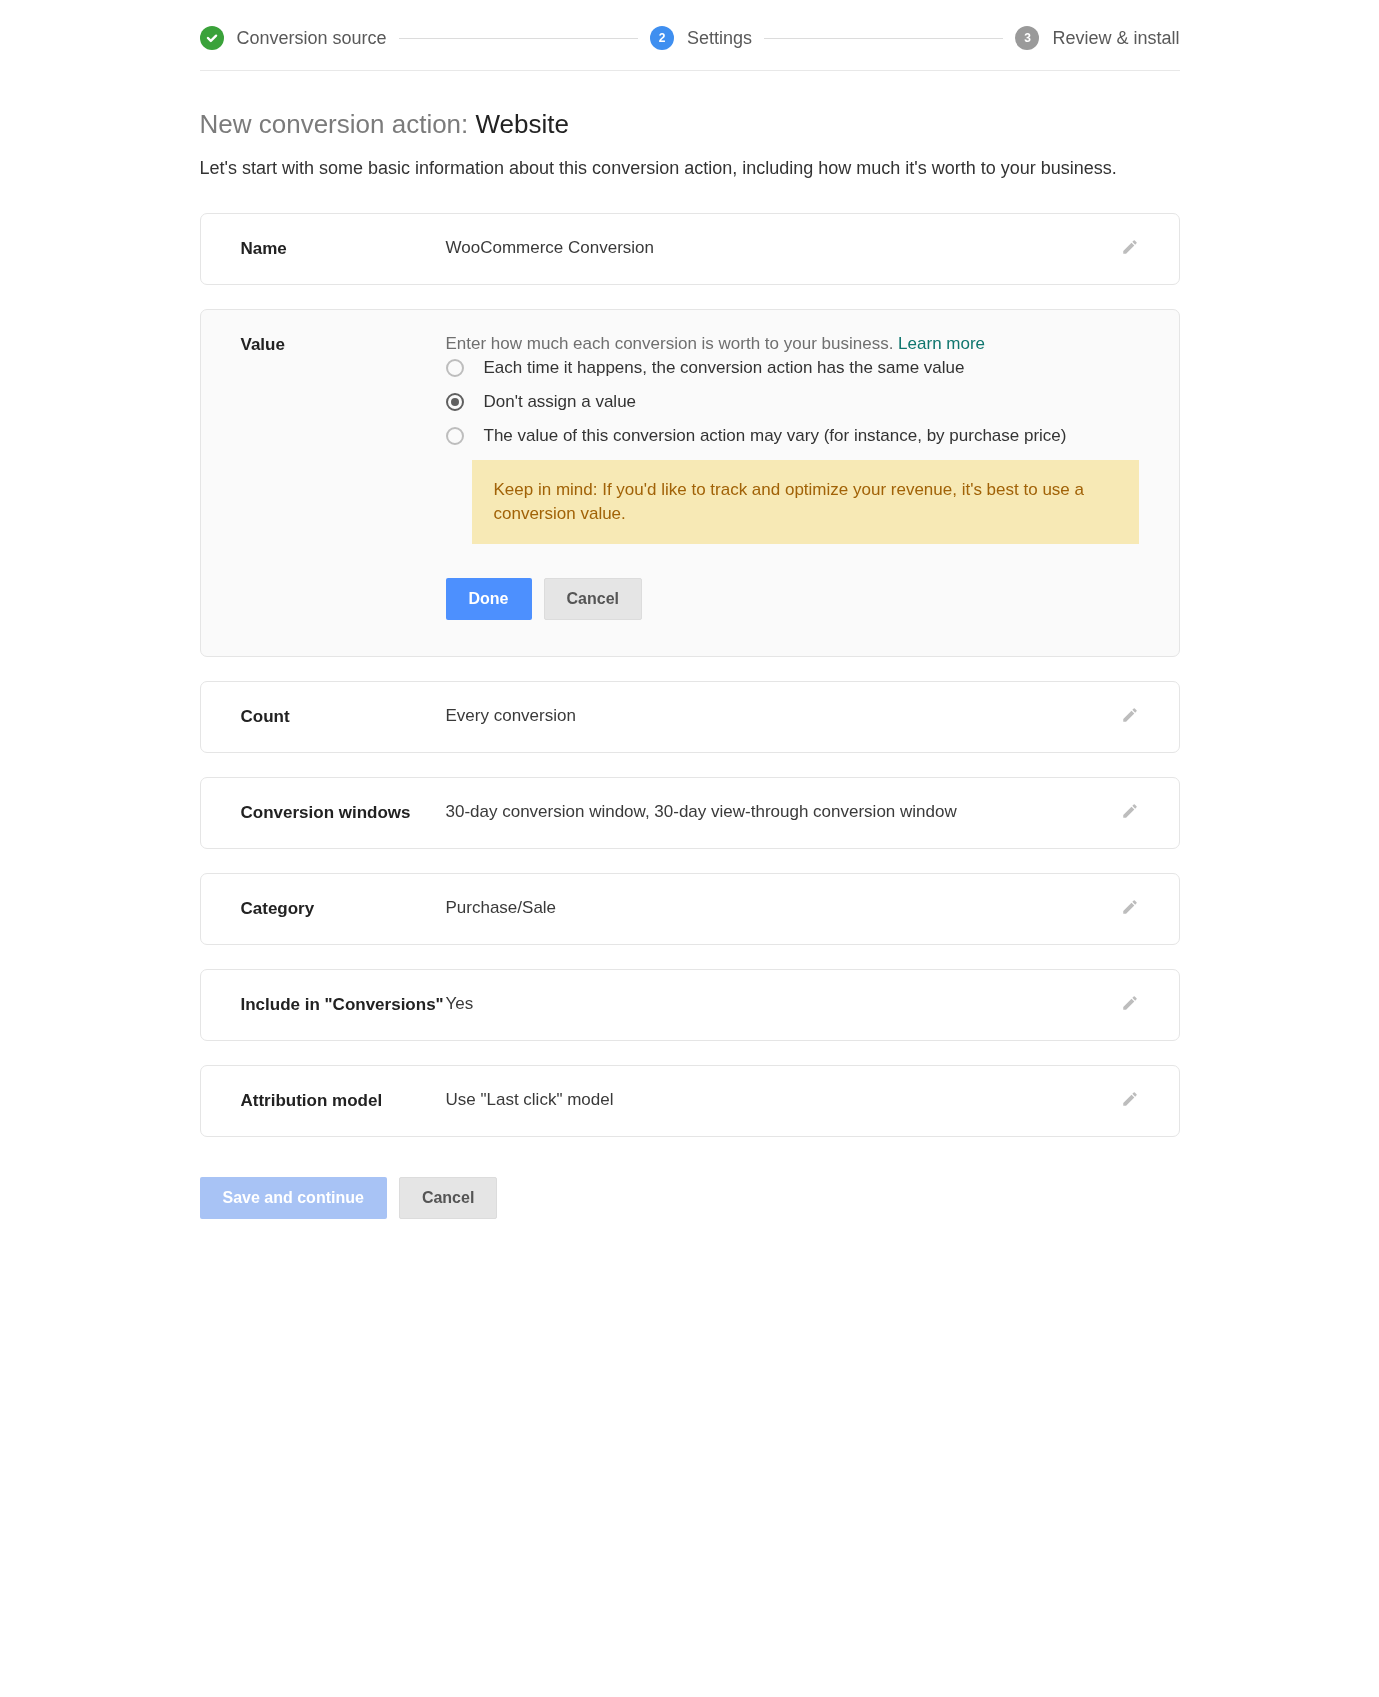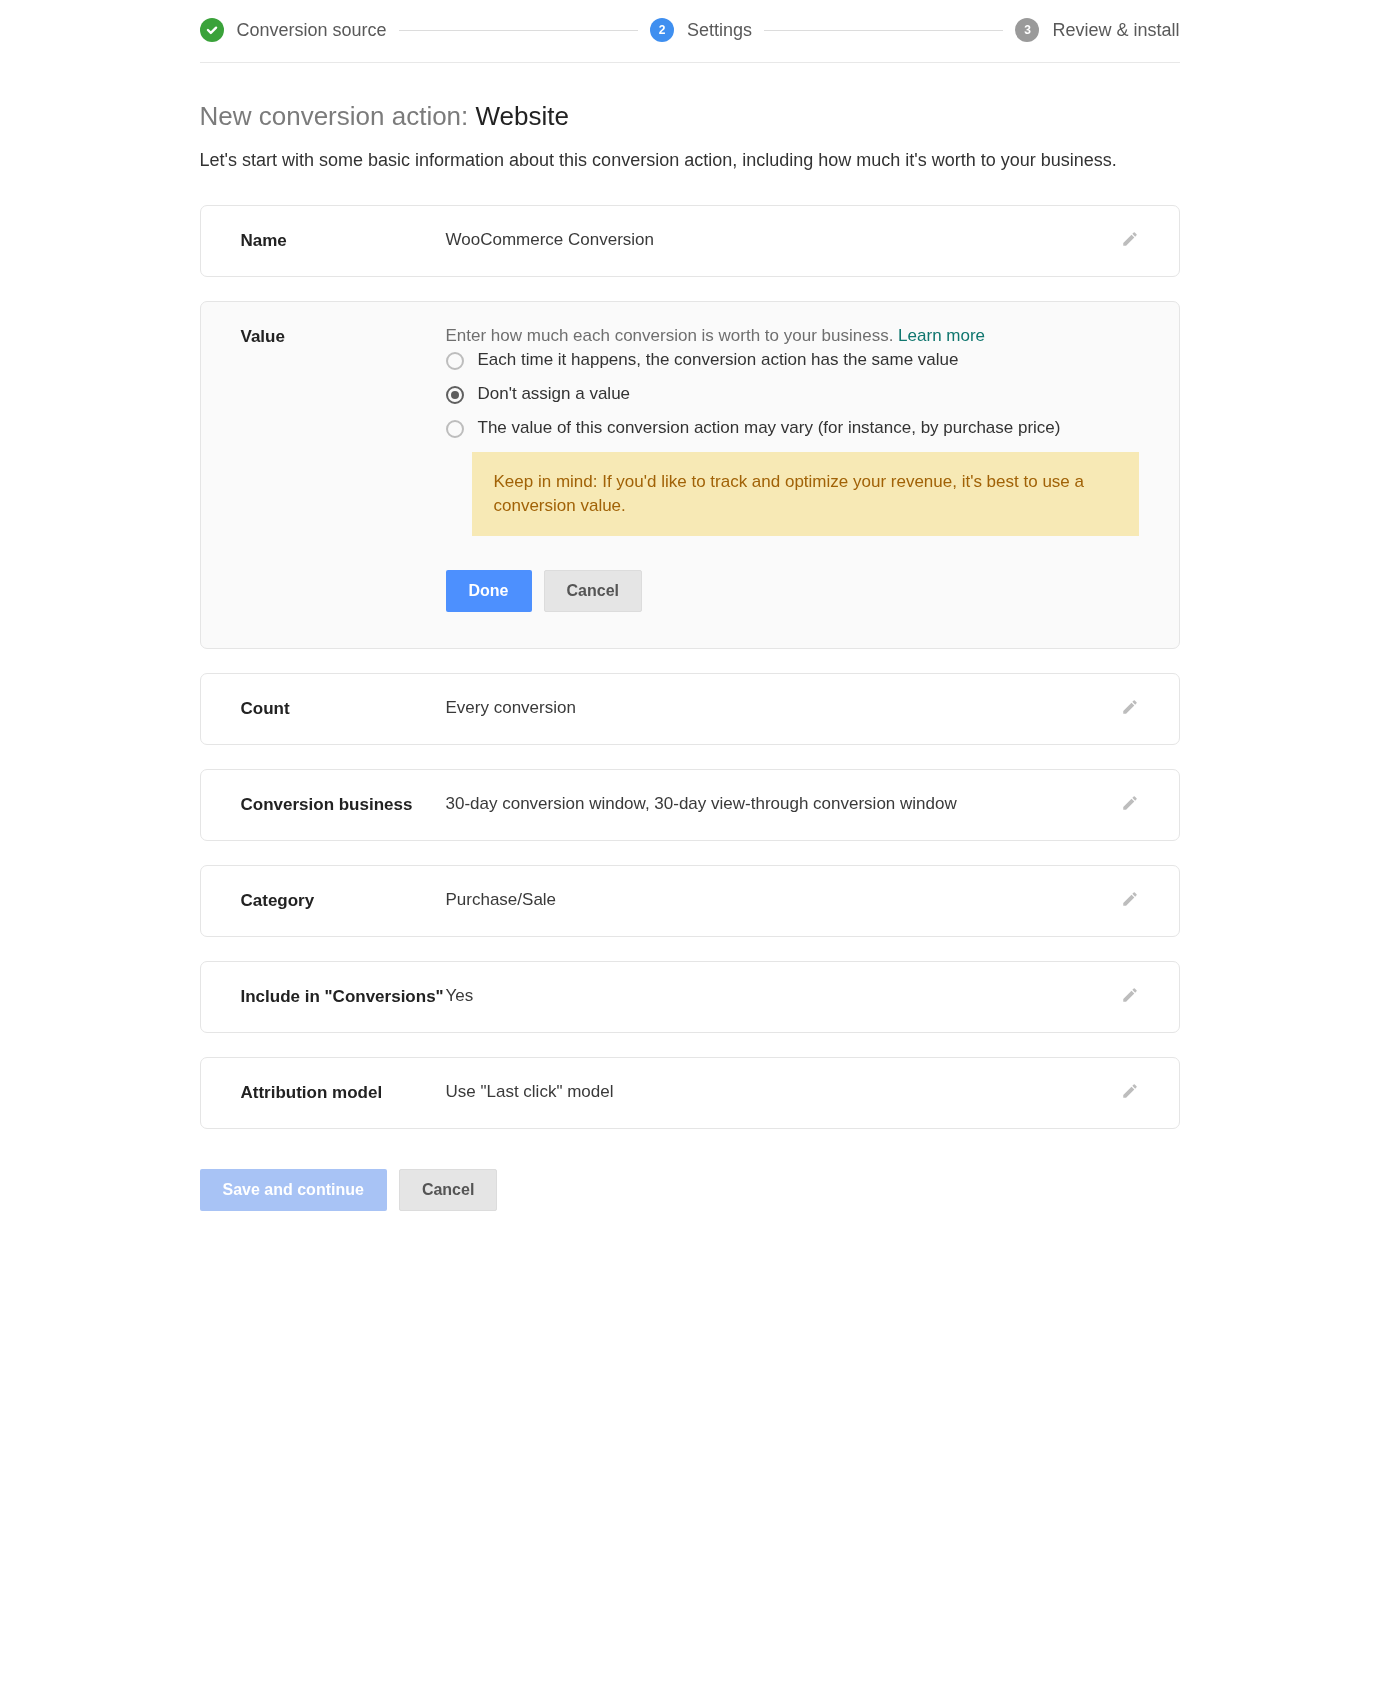--- a/index.html
+++ b/index.html
@@ -1,17 +1,17 @@
 <!DOCTYPE html>
 <html><head>
 <meta charset="utf-8">
 <style>
 * { box-sizing: border-box; margin: 0; padding: 0; }
 body { font-family: Arial, "Helvetica Neue", Helvetica, sans-serif; background: #fff; color: #212121; }
-.container { width: 980px; margin: 0 auto; }
+.container { width: 980px; margin: 8px auto; }
 
 
 .stepper { display: flex; align-items: center; padding: 18px 0 20px; border-bottom: 1px solid #e8e8e8; }
 .step { display: flex; align-items: center; gap: 13px; }
 .step-connector { flex: 1; height: 1px; background: #dcdcdc; margin: 0 12px; }
 .step-circle { width: 24px; height: 24px; border-radius: 50%; display: flex; align-items: center; justify-content: center; font-size: 12px; color: #fff; font-weight: 600; }
 .step-circle.complete { background: #3aa23a; }
 .step-circle.active { background: #3f8ff0; }
 .step-circle.pending { background: #9a9a9a; }
 .step-label { font-size: 18px; color: #595959; }
@@ -28,21 +28,21 @@
 .card-row { display: flex; align-items: flex-start; padding: 24px 40px; }
 .card-label { width: 205px; font-size: 17px; font-weight: 700; color: #222; line-height: 1.3; }
 .card-value { flex: 1; font-size: 17px; color: #3a3a3a; }
 .edit-icon { color: #bdbdbd; cursor: pointer; padding-left: 12px; }
 .edit-icon svg { width: 18px; height: 18px; }
 
 
 .value-body { padding: 0 40px 36px 245px; margin-top: -6px; }
 .value-intro { font-size: 17px; color: #6f6f6f; margin-bottom: 18px; }
 .value-intro a { color: #0f766e; text-decoration: none; cursor: pointer; }
-.radio-row { display: flex; align-items: flex-end; gap: 14px; margin-bottom: 14px; font-size: 17px; color: #333; }
+.radio-row { display: flex; align-items: center; gap: 20px; margin-bottom: 14px; font-size: 17px; color: #333; }
 .radio { width: 18px; height: 18px; border-radius: 50%; border: 2px solid #bdbdbd; display: inline-flex; align-items: center; justify-content: center; cursor: pointer; flex-shrink: 0; }
 .radio.selected { border-color: #5f5f5f; }
 .radio.selected::after { content: ""; width: 8px; height: 8px; border-radius: 50%; background: #5f5f5f; }
 .warn-box { background: #f7e9b5; color: #a16207; padding: 18px 22px; font-size: 17px; line-height: 1.4; margin: 14px 0 0 26px; }
 .inline-actions { margin-top: 34px; display: flex; gap: 12px; }
 
 
 .btn { border: 1px solid transparent; font-size: 16px; font-weight: 700; padding: 11px 22px; border-radius: 2px; cursor: pointer; }
 .btn-primary { background: #4d90fe; color: #fff; }
 .btn-secondary { background: #e5e5e5; color: #555; border-color: #dcdcdc; }
@@ -131,21 +131,21 @@
       <span class="edit-icon">
         <svg viewBox="0 0 24 24" fill="currentColor">
             <path d="M3 17.25V21h3.75l11-11.03-3.75-3.75L3 17.25zM20.71 7.04a1 1 0 0 0 0-1.41l-2.34-2.34a1 1 0 0 0-1.41 0l-1.83 1.83 3.75 3.75 1.83-1.83z"></path>
           </svg>
       </span>
     </div>
   </div>
 
   <div class="card">
     <div class="card-row">
-      <div class="card-label">Conversion business</div>
+      <div class="card-label">Conversion windows</div>
       <div class="card-value">30-day conversion window, 30-day view-through conversion window</div>
       <span class="edit-icon">
         <svg viewBox="0 0 24 24" fill="currentColor">
             <path d="M3 17.25V21h3.75l11-11.03-3.75-3.75L3 17.25zM20.71 7.04a1 1 0 0 0 0-1.41l-2.34-2.34a1 1 0 0 0-1.41 0l-1.83 1.83 3.75 3.75 1.83-1.83z"></path>
           </svg>
       </span>
     </div>
   </div>
 
   <div class="card">

